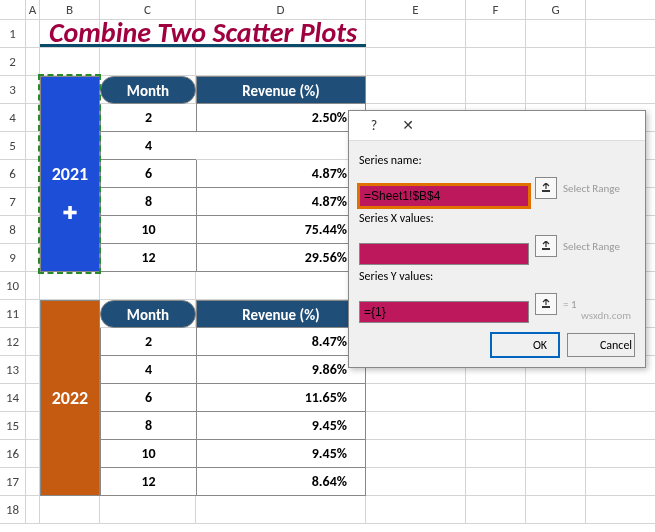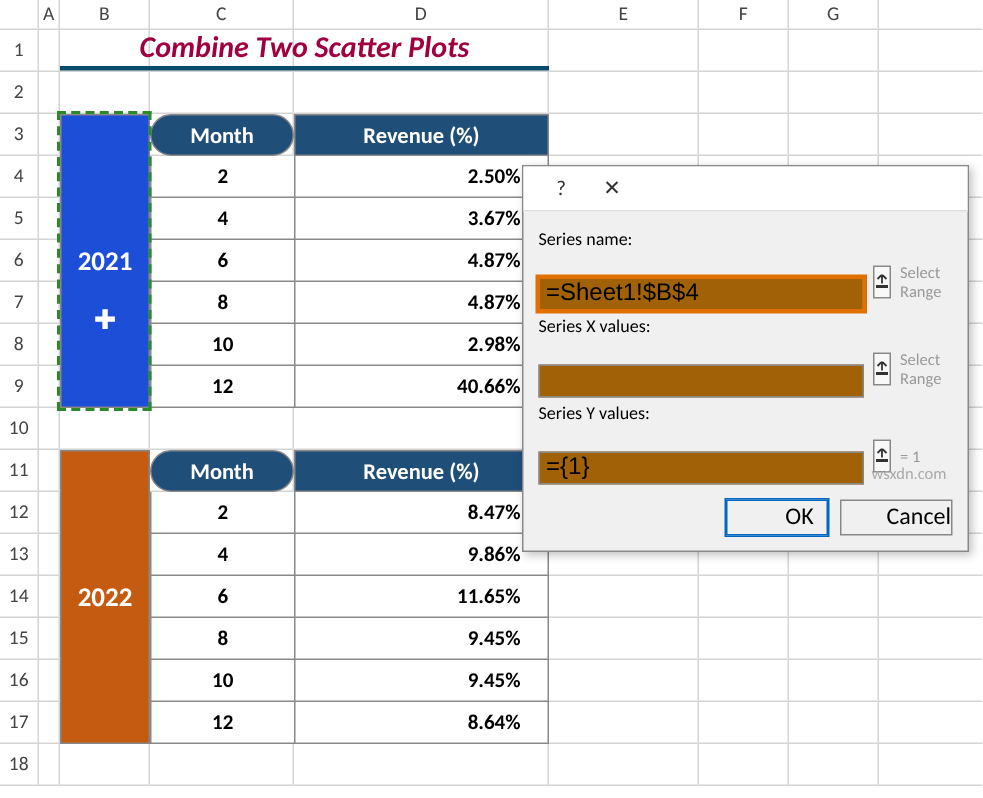--- a/index.html
+++ b/index.html
@@ -50,21 +50,21 @@
     .cells { position: relative; flex: 1; }
     .row { display: flex; height: 28px; border-bottom: 1px solid #d4d4d4; }
     .cell { border-right: 1px solid #d4d4d4; height: 100%; }
 
     .title {
       position: absolute;
       left: 14px; top: 0px;
       width: 326px; height: 27px;
       display: flex; align-items: center; justify-content: center;
       color: #a00040;
-      font-size: 20px;
+      font-size: 28px;
       font-style: italic;
       font-weight: bold;
       border-bottom: 3px solid #0a4a6a;
     }
 
     .table1, .table2 { position: absolute; }
     .table1 { left: 14px; top: 56px; }
     .table2 { left: 14px; top: 280px; }
 
     .yearcell {
@@ -154,40 +154,40 @@
       color: #333;
     }
     .dlg-body { padding: 8px 10px 10px; }
     .fld-label { margin: 4px 0 2px; }
     .fld-row { display: flex; align-items: center; gap: 6px; }
     .fld-input {
       flex: 1;
       height: 22px;
       border: 1px solid #888;
       padding: 0 4px;
-      font-size: 16px;
-      background: #a16207;
+      font-size: 12px;
+      background: #be185d;
       margin-top: 16px;
     }
     .fld-highlight { outline: 3px solid #e07000; outline-offset: -1px; }
     .refbtn {
       width: 22px; height: 22px;
       border: 1px solid #888;
       background: #f8f8f8;
       display: flex; align-items: center; justify-content: center;
     }
     .refbtn svg { width: 10px; height: 10px; }
     .hint { color: #999; width: 72px; font-size: 11px; }
     .dlg-buttons { display: flex; justify-content: flex-end; gap: 8px; margin-top: 10px; }
     .btn {
       min-width: 68px;
       height: 24px;
       border: 1px solid #888;
       background: #f0f0f0;
-      font-size: 16px;
+      font-size: 12px;
       text-align: center;
       line-height: 22px;
       padding-left: 30px;
     }
     .btn.primary { border: 1px solid #0066bf; outline: 1px solid #0066bf; }
     .watermark {
       position: absolute;
       right: 24px; bottom: 210px;
       color: #aaa;
       font-size: 11px;
@@ -403,37 +403,36 @@
             <div class="th month">Month</div>
             <div class="th rev">Revenue (%)</div>
           </div>
           <div id="t1body">
               <div style="display: flex;">
                 <div class="td month">2</div>
                 <div class="td rev">2.50%</div>
               </div>
               <div style="display: flex;">
                 <div class="td month">4</div>
-                <div class="td rev">3.67%</div>
               </div>
               <div style="display: flex;">
                 <div class="td month">6</div>
                 <div class="td rev">4.87%</div>
               </div>
               <div style="display: flex;">
                 <div class="td month">8</div>
                 <div class="td rev">4.87%</div>
               </div>
               <div style="display: flex;">
                 <div class="td month">10</div>
-                <div class="td rev">2.98%</div>
+                <div class="td rev">75.44%</div>
               </div>
               <div style="display: flex;">
                 <div class="td month">12</div>
-                <div class="td rev">40.66%</div>
+                <div class="td rev">29.56%</div>
               </div>
             </div>
         </div>
       </div>
 
       <div class="table2 tbl">
         <div class="yearcell orange">2022</div>
         <div class="tbl-right">
           <div class="thdr">
             <div class="th month">Month</div>

